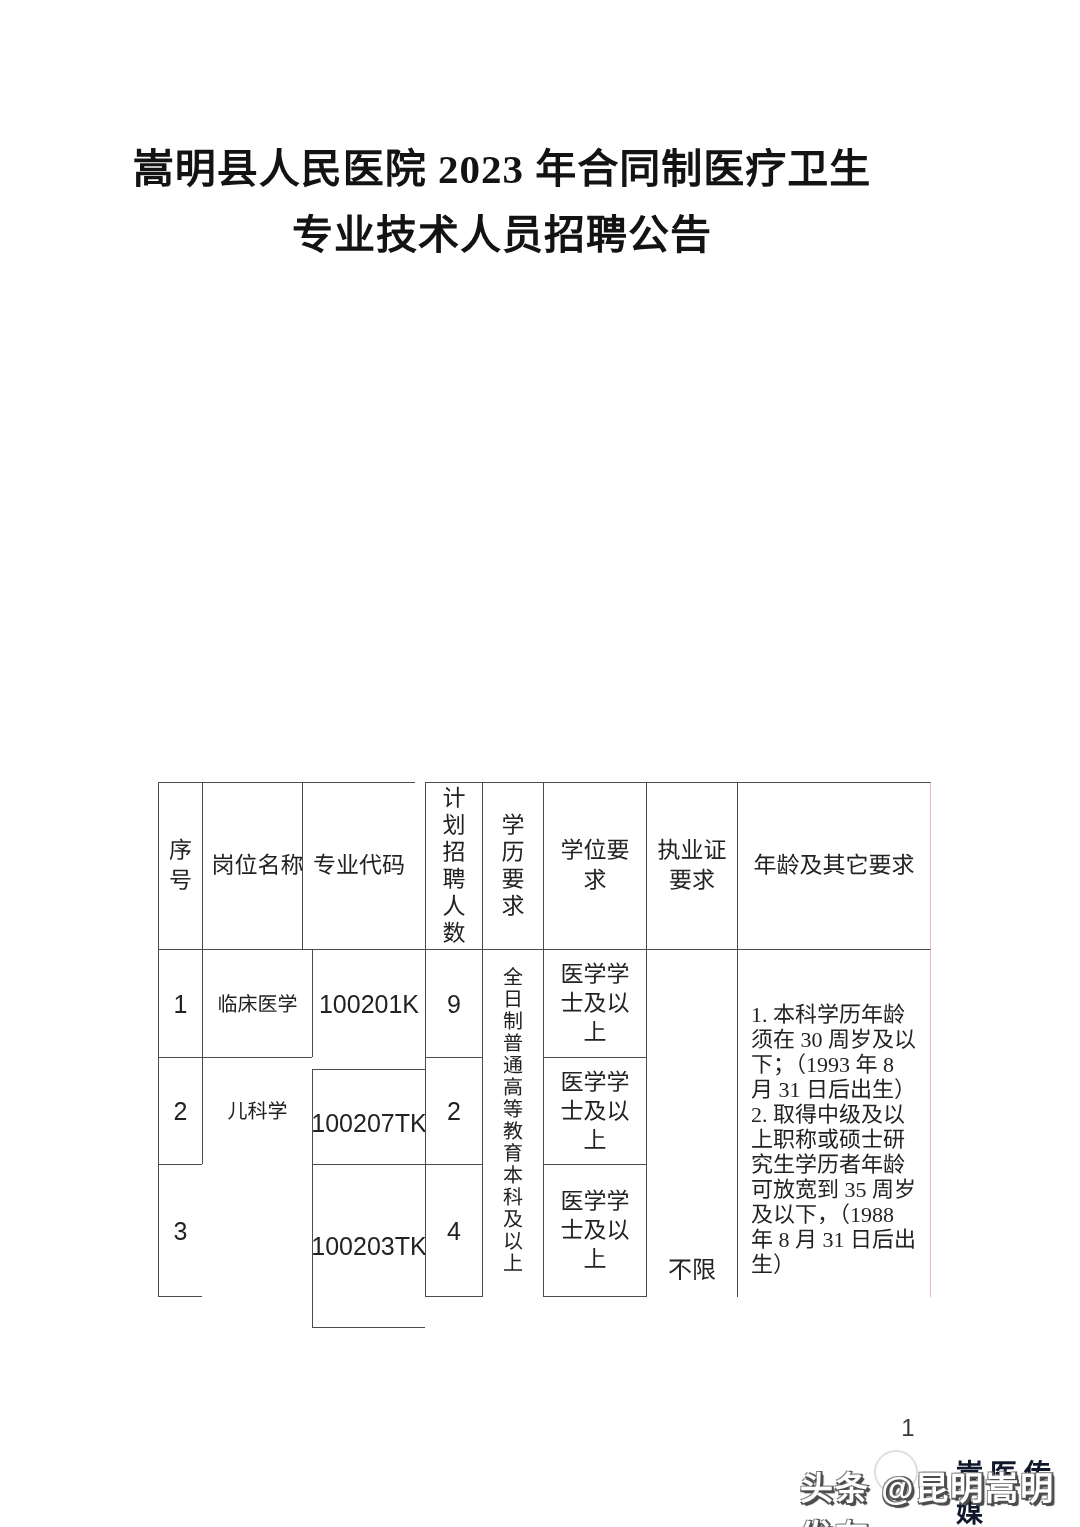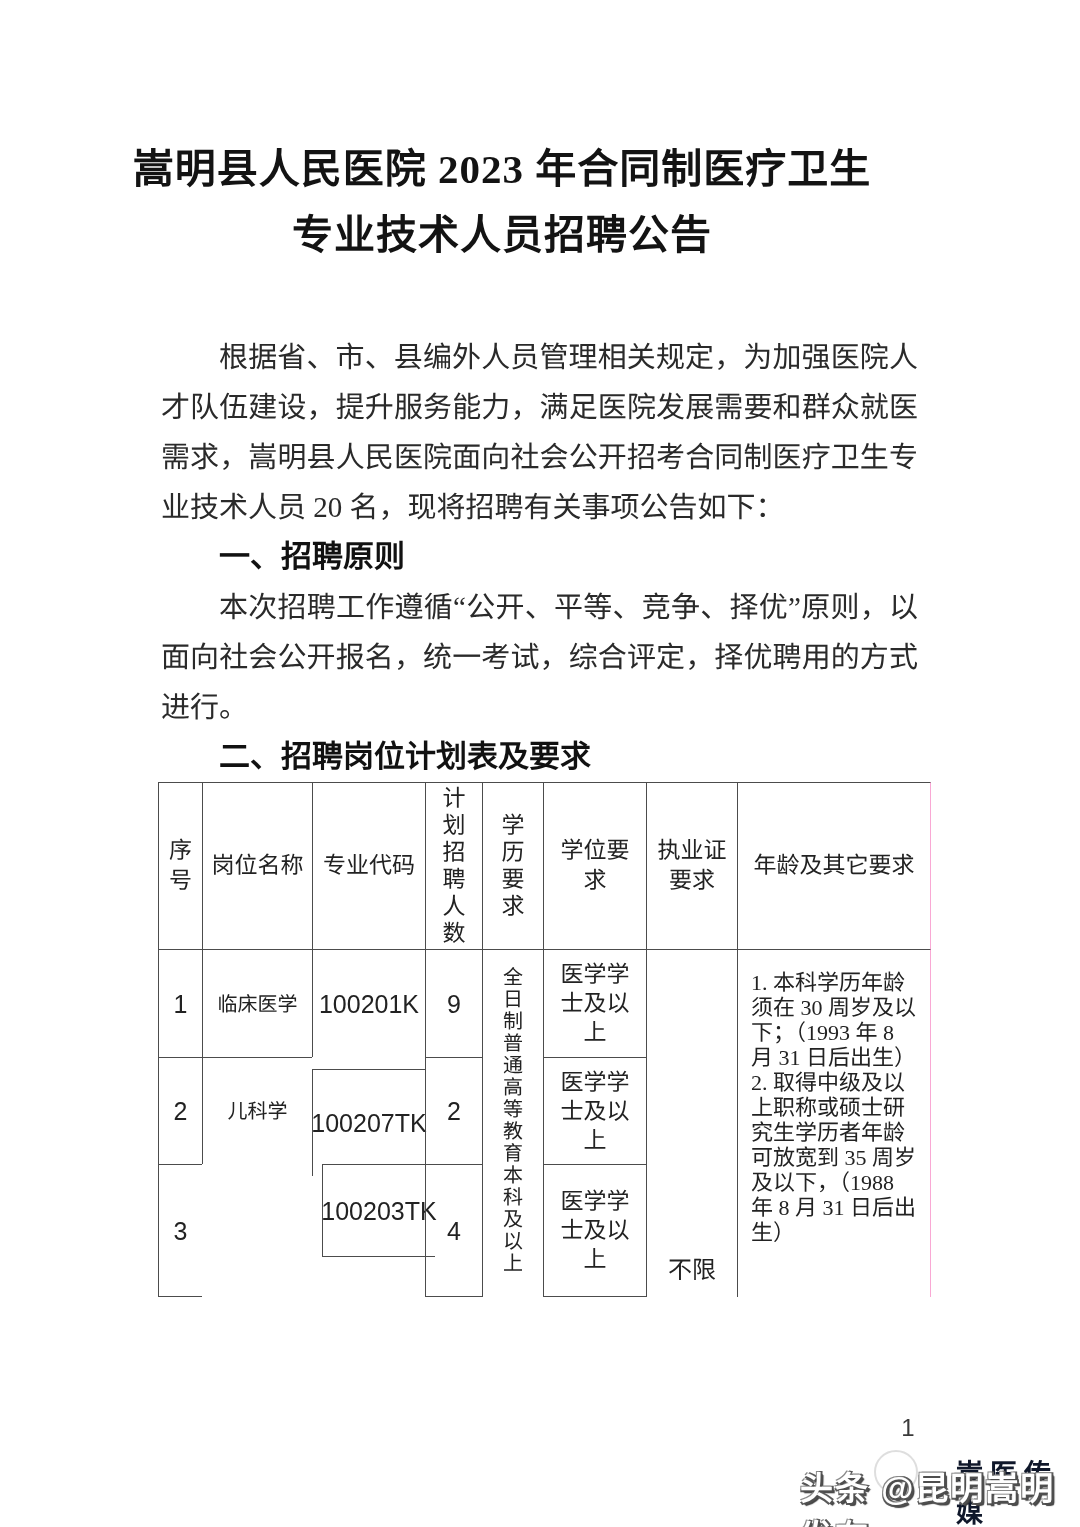--- a/index.html
+++ b/index.html
@@ -25,21 +25,21 @@
   .br{border-right:1px solid #f9a8d4;}
   .bb{border-bottom:1px solid #4c4c4c;}
   .pre{white-space:pre-line;}
   .num{font-family:"Liberation Sans","DejaVu Sans",sans-serif;font-size:25px;}
   .vhead{line-height:27px;}
   .cjk{font-size:20px;}
   .deg{font-size:23px;line-height:29px;}
   .edu-cell{font-size:20px;line-height:22px;align-items:flex-start;padding-top:16px;}
   .lic-cell{align-items:flex-end;padding-bottom:12px;font-size:24px;}
   .age-cell{align-items:flex-start;justify-content:flex-start;text-align:left;
-    padding:20px 8px 0 13px;font-size:22px;line-height:25px;}
+    padding:52px 8px 0 13px;font-size:22px;line-height:25px;}
   
   .pagenum{position:absolute;left:868px;top:1414px;width:80px;text-align:center;
     font-size:24px;color:#3a3a3a;font-family:"Liberation Sans","DejaVu Sans",sans-serif;}
   .stamp-circle{position:absolute;left:874px;top:1450px;width:40px;height:40px;
     border:2px solid #cdcdcd;border-radius:50%;opacity:.65;}
   .stamp-text{position:absolute;left:932px;top:1452px;font-size:27px;letter-spacing:7px;
     color:#0f172a;font-weight:bold;font-family:"Liberation Sans","DejaVu Sans",sans-serif;margin-left:24px;}
   .wm-main{position:absolute;left:800px;top:1462px;font-size:33px;font-weight:bold;
     font-family:"Liberation Sans","DejaVu Sans",sans-serif;color:#ffffff;letter-spacing:2px;
     text-shadow:2px 2px 0 #4e4e4e,-1px -1px 0 #8a8a8a,2px -1px 0 #5a5a5a,
@@ -48,33 +48,27 @@
 </head>
 <body>
 
 <div class="page">
 
   <div class="title">
     <div>嵩明县人民医院 2023 年合同制医疗卫生</div>
     <div>专业技术人员招聘公告</div>
   </div>
 
-  <div class="content">
-    <p class="para">根据省、市、县编外人员管理相关规定，为加强医院人才队伍建设，提升服务能力，满足医院发展需要和群众就医需求，嵩明县人民医院面向社会公开招考合同制医疗卫生专业技术人员 20 名，现将招聘有关事项公告如下：</p>
-    <div class="sec-heading">一、招聘原则</div>
-    <p class="para">本次招聘工作遵循“公开、平等、竞争、择优”原则，以面向社会公开报名，统一考试，综合评定，择优聘用的方式进行。</p>
-    <div class="sec-heading">二、招聘岗位计划表及要求</div>
-  </div>
 
   <div class="jobtable">
 
     <div class="tc pre" style="left:0;top:0;width:44px;height:167px;">序
 号</div>
     <div class="tc" style="left:44px;top:0;width:110px;height:167px;">岗位名称</div>
-    <div class="tc" style="left:154px;top:0;width:113px;height:167px;">专业代码</div>
+    <div class="tc" style="left:144px;top:0;width:113px;height:167px;">专业代码</div>
     <div class="tc pre vhead" style="left:267px;top:0;width:57px;height:167px;">计
 划
 招
 聘
 人
 数</div>
     <div class="tc pre vhead" style="left:324px;top:0;width:61px;height:167px;">学
 历
 要
 求</div>
@@ -94,21 +88,21 @@
 
     <div class="tc num" style="left:0;top:275px;width:44px;height:107px;">2</div>
     <div class="tc cjk" style="left:44px;top:275px;width:110px;height:107px;">儿科学</div>
     <div class="tc num" style="left:154px;top:275px;width:113px;height:107px;margin-top:12px;">100207TK</div>
     <div class="tc num" style="left:267px;top:275px;width:57px;height:107px;">2</div>
     <div class="tc pre deg" style="left:385px;top:275px;width:103px;height:107px;">医学学
 士及以
 上</div>
 
     <div class="tc num bb" style="left:0;top:382px;width:44px;height:133px;">3</div>
-    <div class="tc num bb" style="left:164px;top:382px;width:113px;height:93px;">100203TK</div>
+    <div class="tc num bb" style="left:154px;top:382px;width:113px;height:164px;">100203TK</div>
     <div class="tc num bb" style="left:267px;top:382px;width:57px;height:133px;">4</div>
     <div class="tc pre deg bb" style="left:385px;top:382px;width:103px;height:133px;">医学学
 士及以
 上</div>
 
     <div class="tc pre edu-cell" style="left:324px;top:167px;width:61px;height:348px;">全
 日
 制
 普
 通

